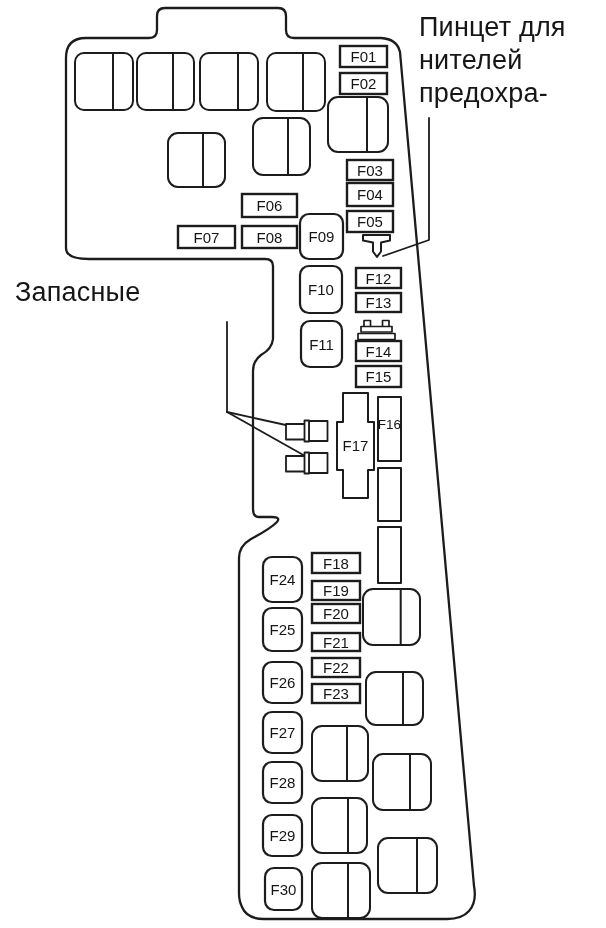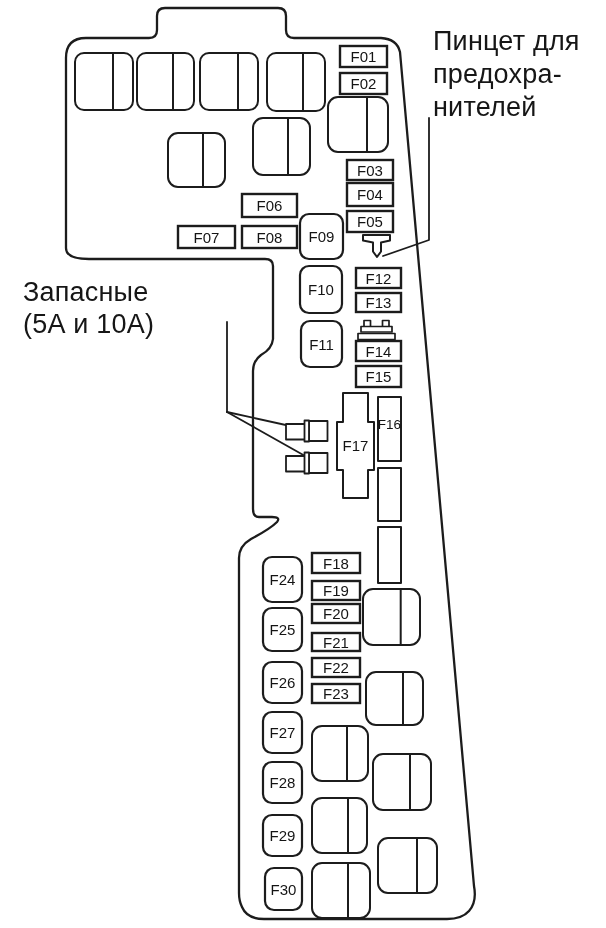--- a/index.html
+++ b/index.html
@@ -12,22 +12,22 @@
   svg text{
     font-family:"Liberation Sans", sans-serif;
     font-size:15px;fill:#141414;text-anchor:middle;
   }
   svg text.small{font-size:13.5px;}
   .ann{
     position:absolute;color:#161616;
     font-size:27px;line-height:32px;letter-spacing:0.2px;
     white-space:nowrap;
   }
-  #ann-tweezers{left:419px;top:25px;line-height:33px;margin-left:14px;}
-  #ann-spare{left:23px;top:276px;}
+  #ann-tweezers{left:419px;top:11px;line-height:33px;}
+  #ann-spare{left:15px;top:276px;}
 </style>
 </head>
 <body>
 
 <div id="stage">
 
 <svg width="606" height="928" viewBox="0 0 606 928">
   <g stroke="#1c1c1c" fill="none" stroke-linejoin="round" stroke-linecap="round">
 
     <path stroke-width="2.3" d="
@@ -238,22 +238,21 @@
         </g>
     <g>
           <rect x="265" y="868" width="37" height="42" rx="9"></rect>
           <text x="283.5" y="894.5" stroke="none">F30</text>
         </g>
   </g>
 </svg>
 
   <div class="ann" id="ann-tweezers">
     <div>Пинцет для</div>
+    <div>нителей</div>
     <div>предохра-</div>
-    <div>нителей</div>
   </div>
 
   <div class="ann" id="ann-spare">
     <div>Запасные</div>
-    <div>(5А и 10А)</div>
   </div>
 
 </div>
 
 </body></html>

